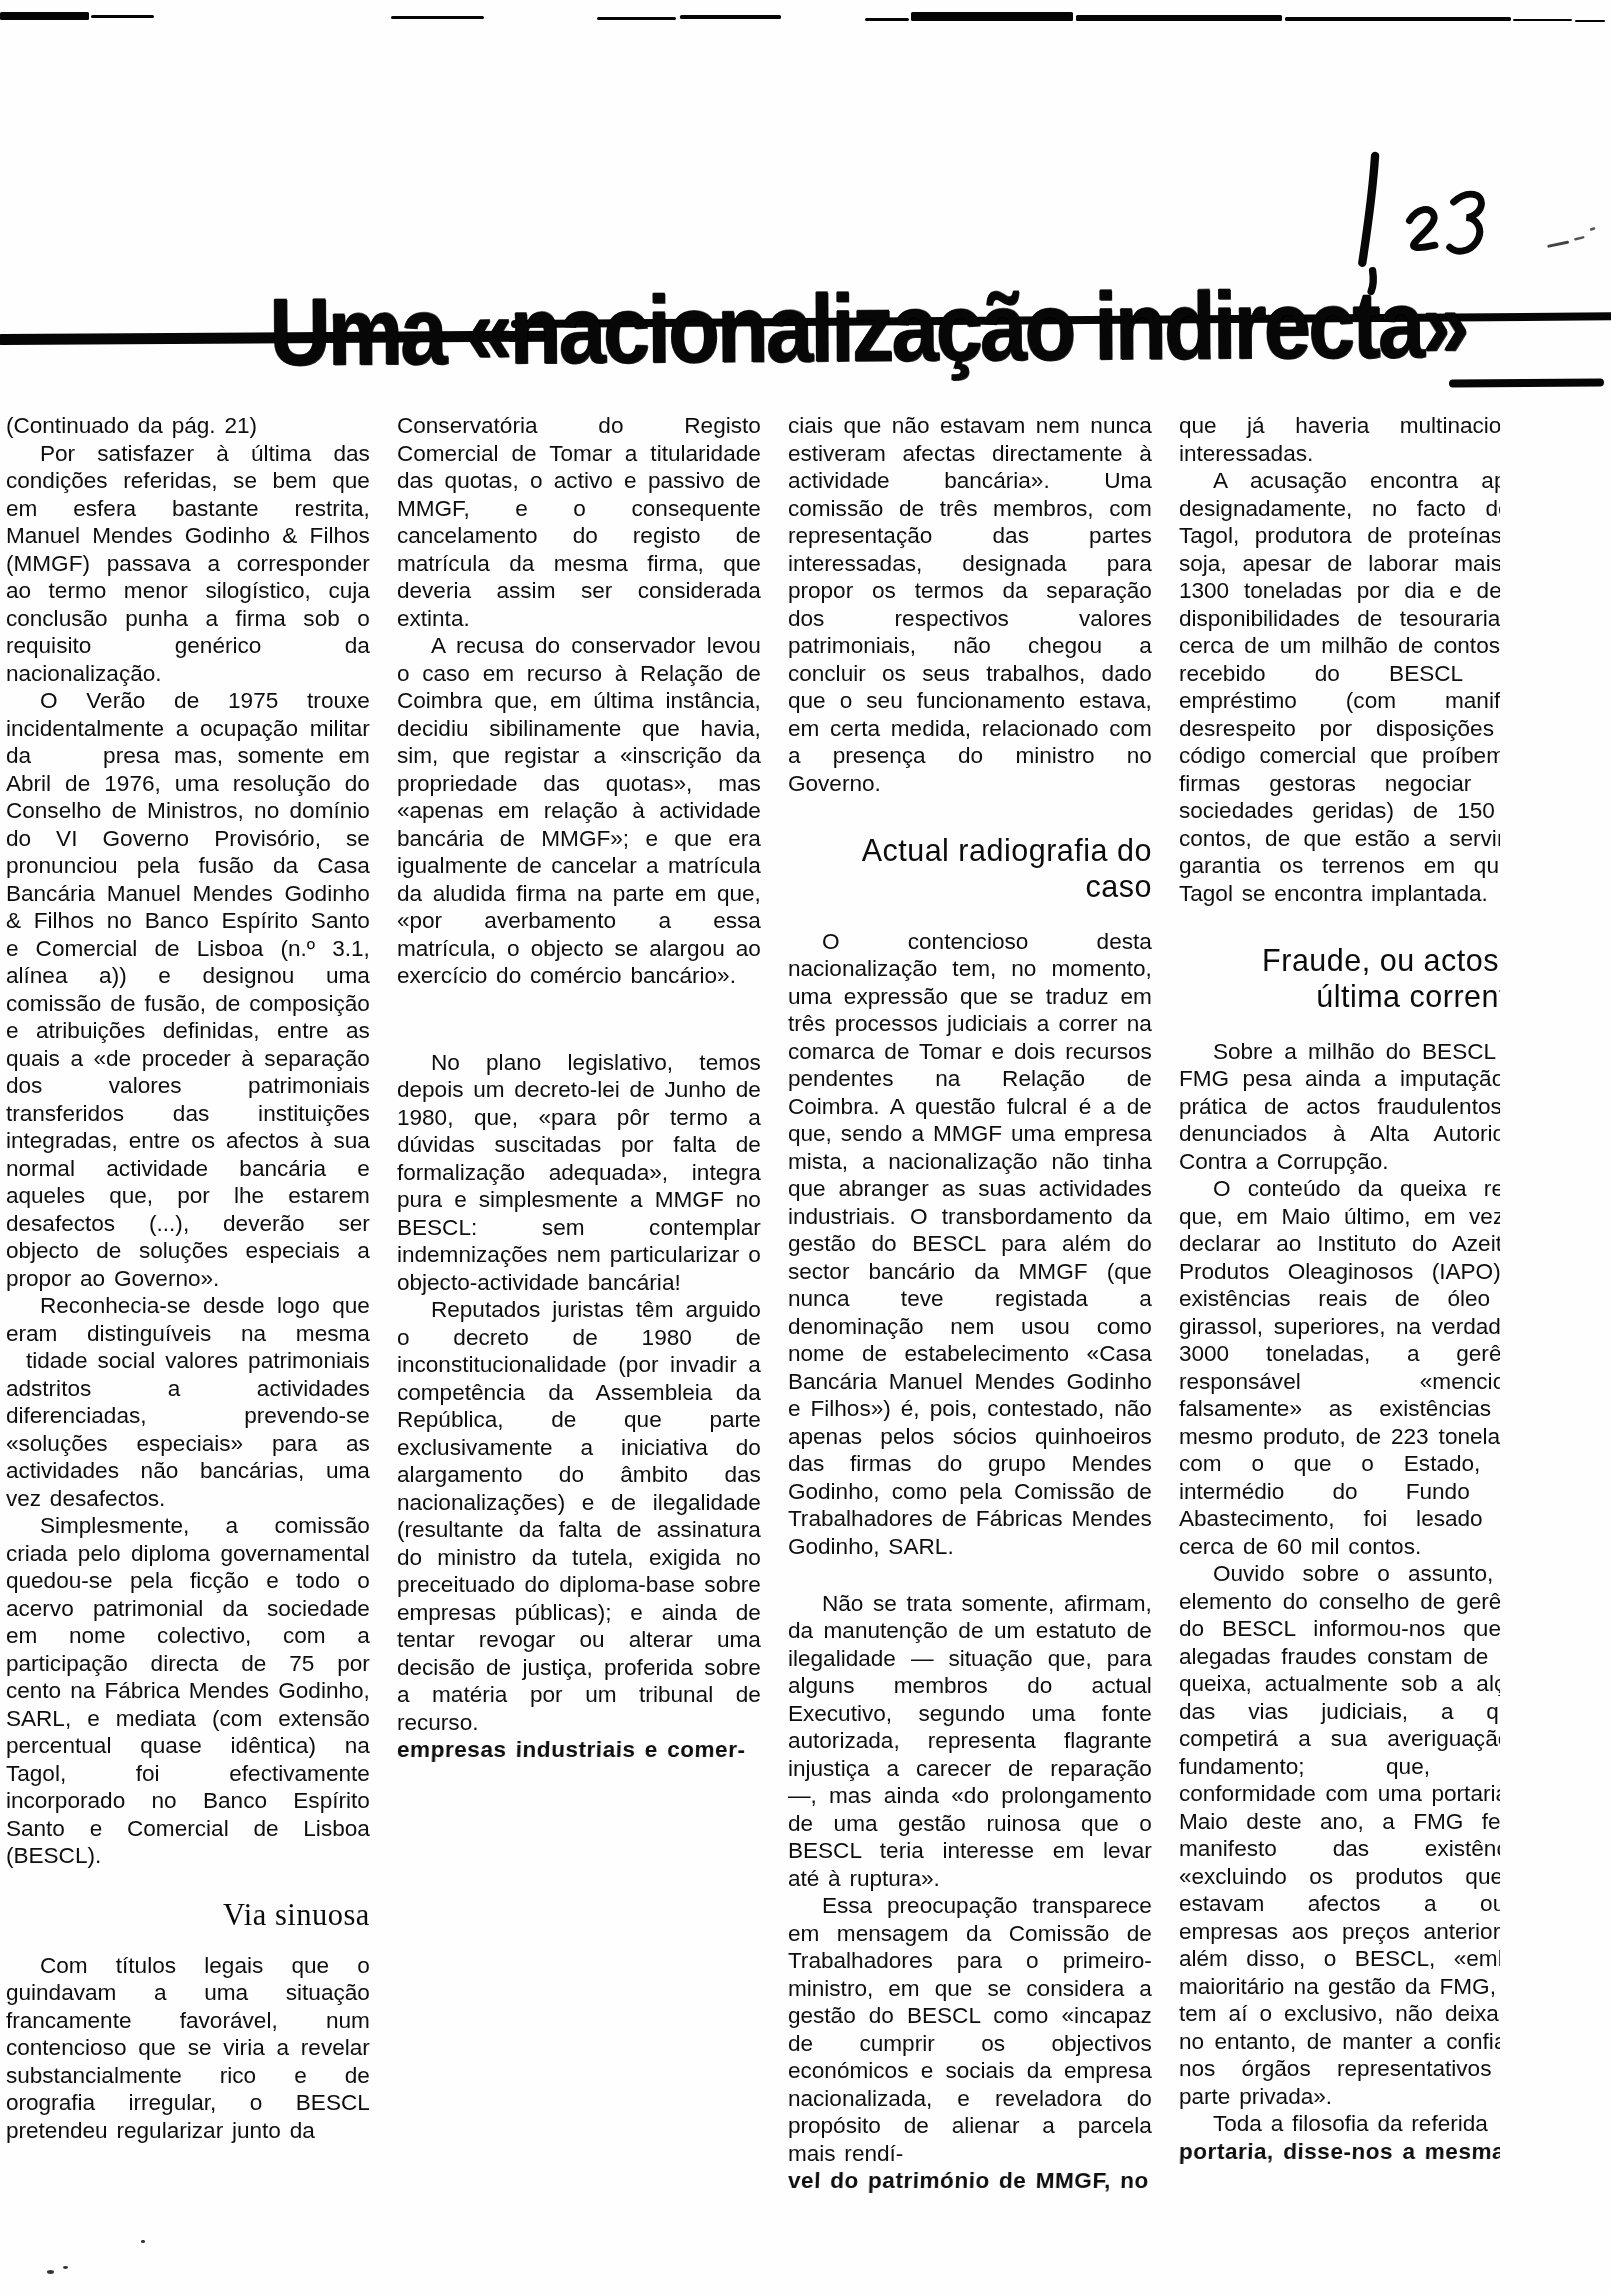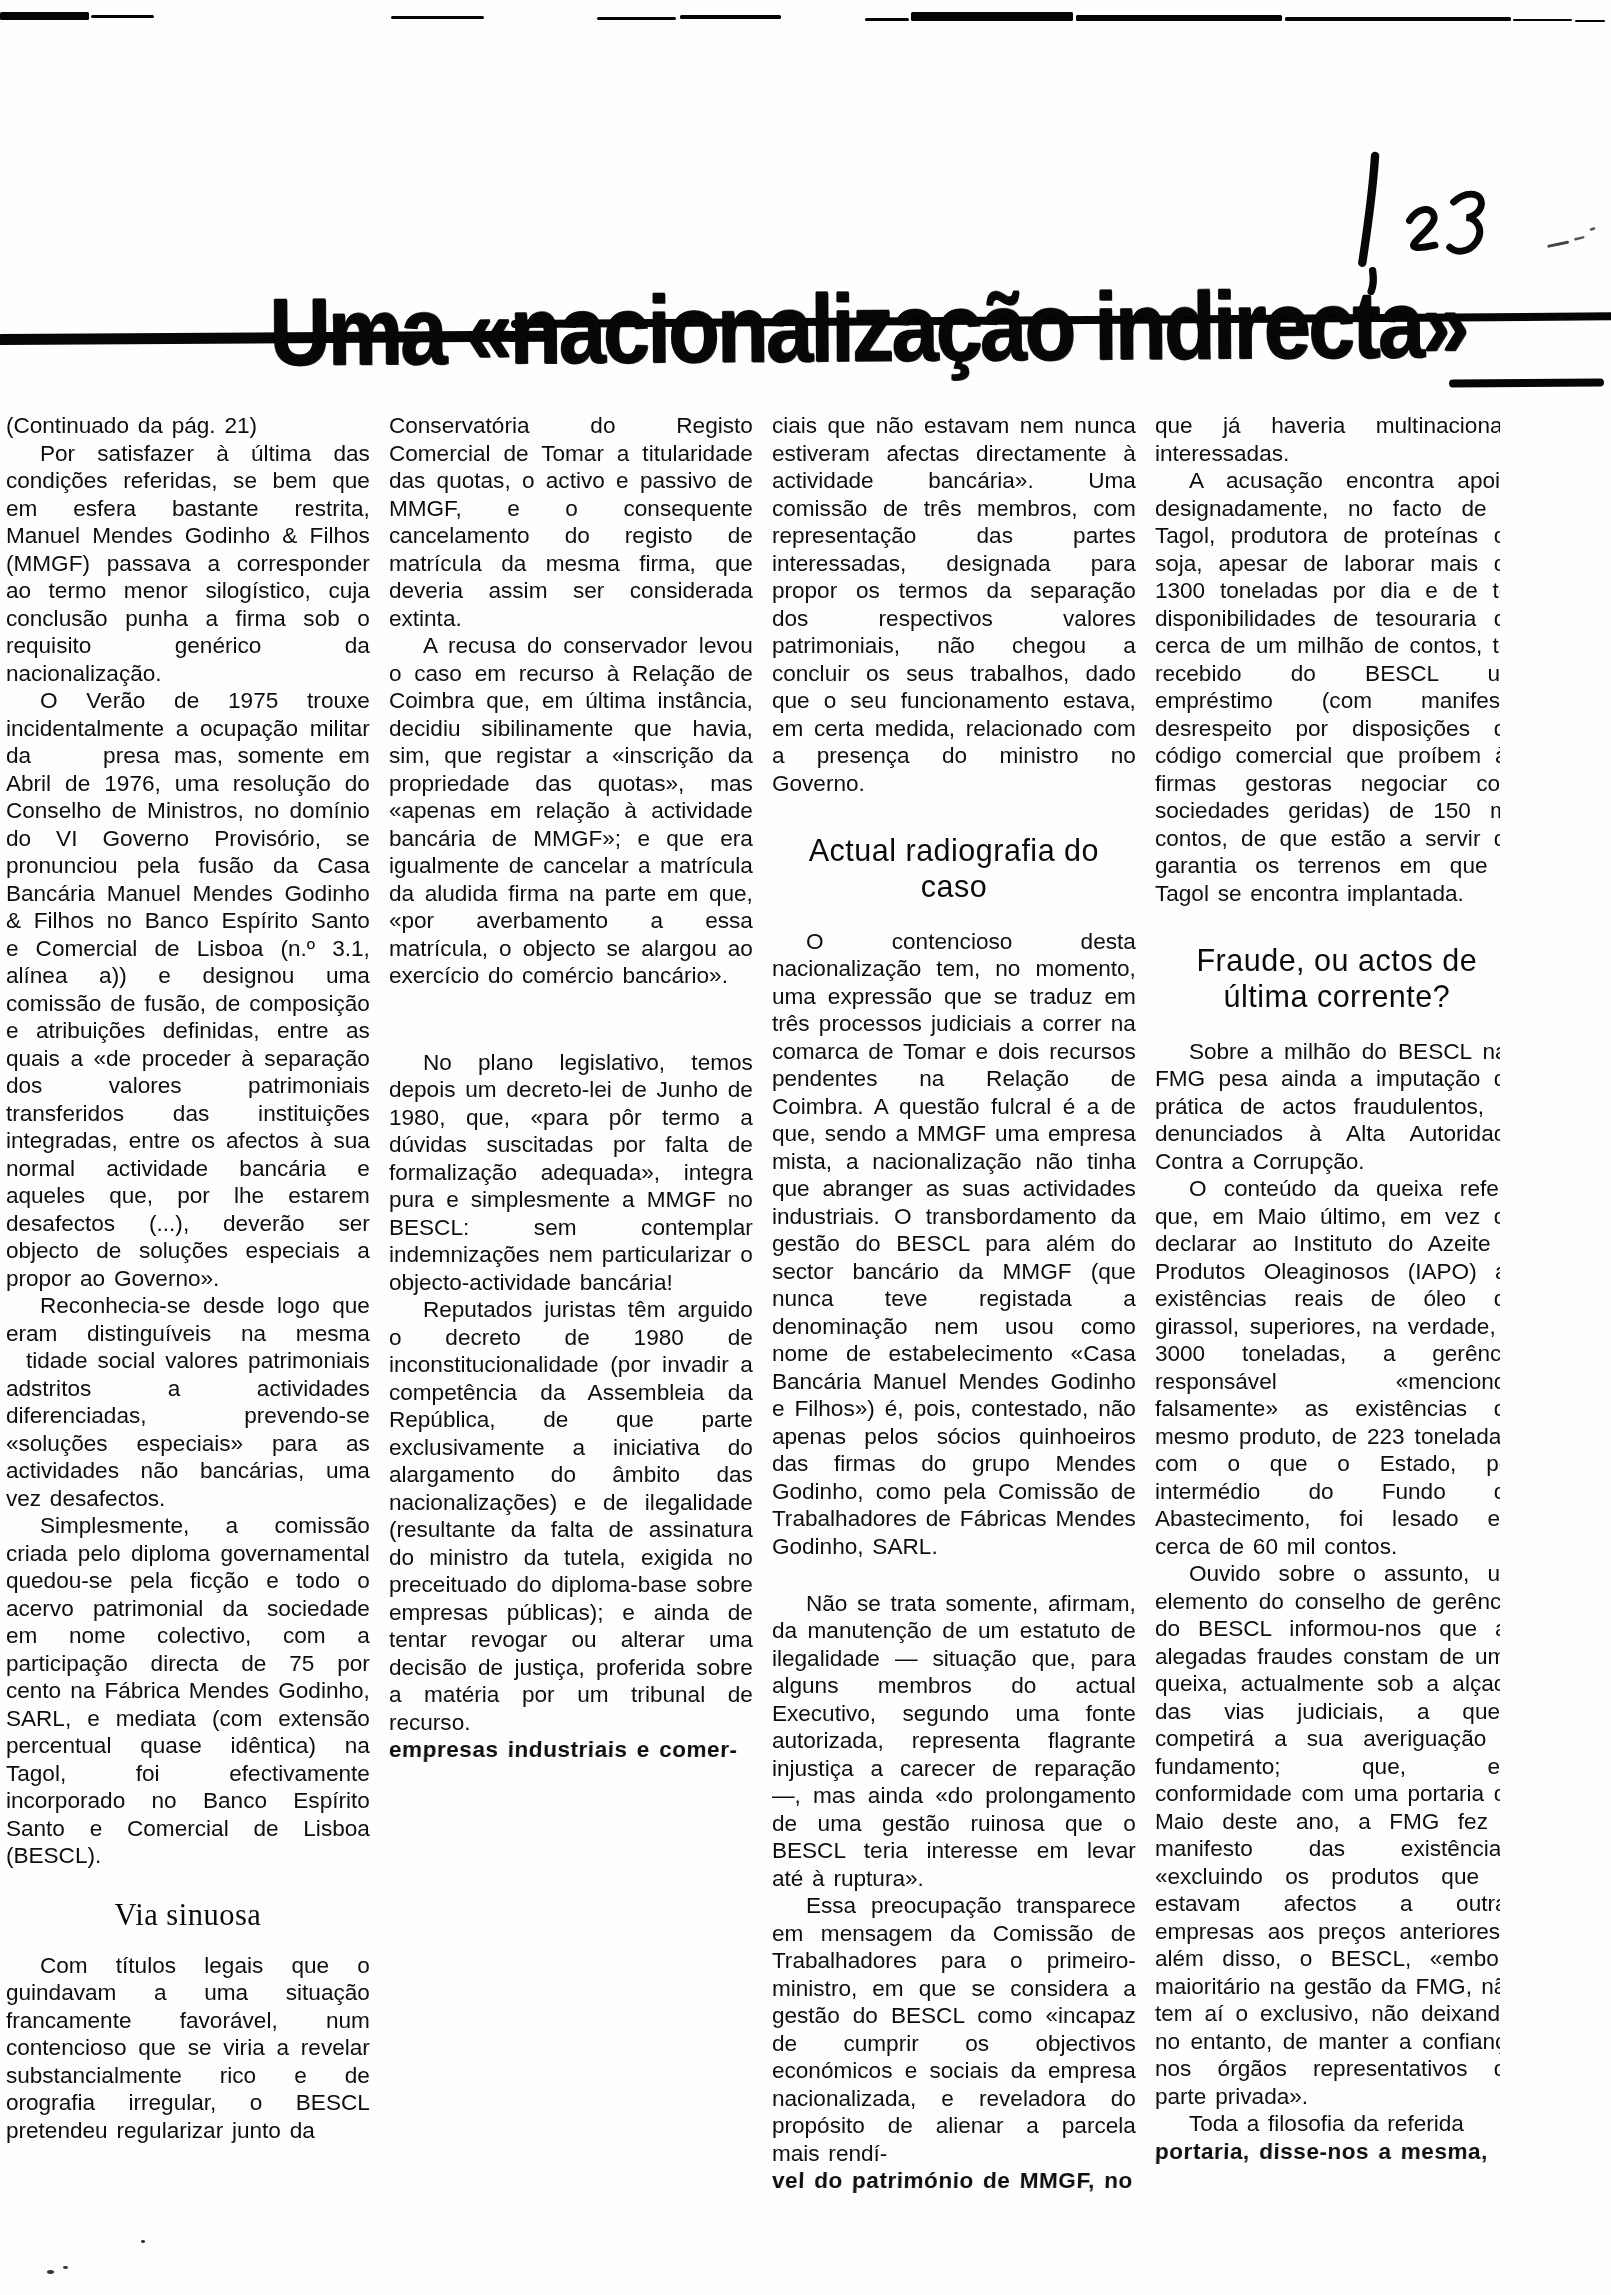--- a/index.html
+++ b/index.html
@@ -23,29 +23,29 @@
   #headline{
     position:absolute;left:269px;top:280px;margin:0;
     font-size:90px;line-height:98px;font-weight:700;
     letter-spacing:-2.9px;white-space:nowrap;color:#070707;
     transform:scale(0.94,1.06) rotate(-0.35deg);transform-origin:left top;
     text-shadow:1px 1px 0 rgba(0,0,0,.85), -0.5px 0.5px 0 rgba(0,0,0,.7), 0.5px -0.5px 0 rgba(0,0,0,.6);
   }
   
   #cols{
     position:absolute;left:5.9px;top:412px;width:1494px;height:1867px;
-    display:grid;grid-template-columns:364px 364px 364px 364px;column-gap:19px;
+    display:grid;grid-template-columns:364px 364px 364px 364px;column-gap:27px;
     overflow:hidden;
   }
   .col{width:364px;overflow:hidden;}
   .col p{margin:0;font-size:22.6px;line-height:27.5px;word-spacing:2.5px;
          text-align:justify;color:#0e0e0e;}
   .col p.note{text-align:left;}
   .col p.para-indent{text-indent:34px;}
-  .col h2{font-weight:400;color:#0b0b0b;letter-spacing:0.5px;text-align:center;}
+  .col h2{font-weight:400;color:#0b0b0b;letter-spacing:0.5px;text-align:right;}
   .col h2.subhead{font-size:30.5px;line-height:34px;margin:28.5px 0 19.7px 0;font-family:Liberation Serif, serif;}
   .col h2.subhead2{font-size:30.5px;line-height:36px;margin:35px 0 23.6px 0;}
   .col .smear{filter:blur(0.5px);font-weight:700;letter-spacing:0.5px;transform:skewX(-2deg);}
   .gap{width:100%;}
   
   .speck{position:absolute;background:#333;border-radius:50%;}
 </style>
 </head>
 <body>
 

